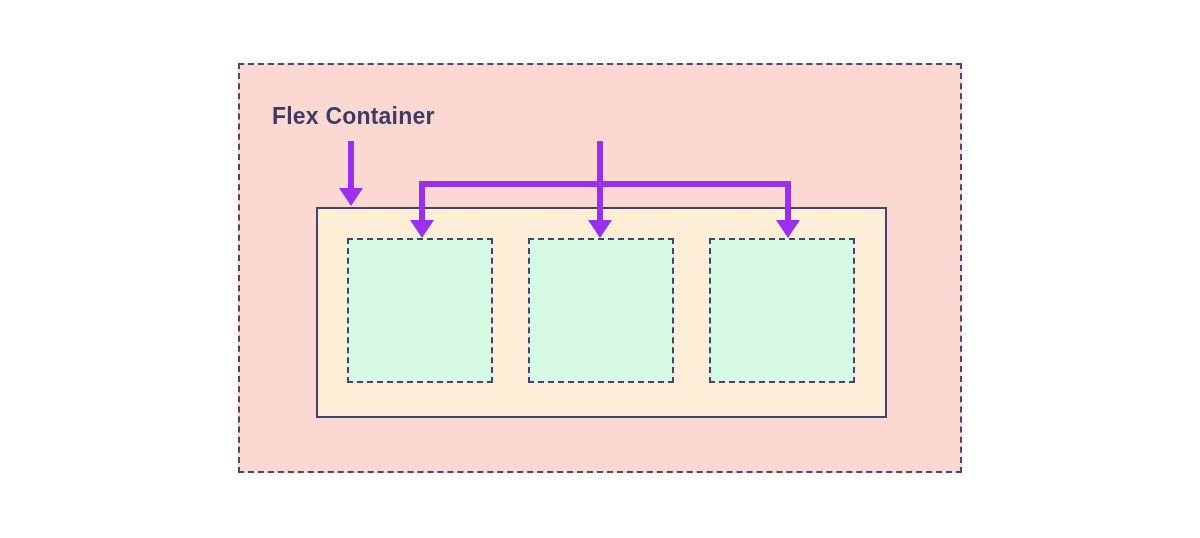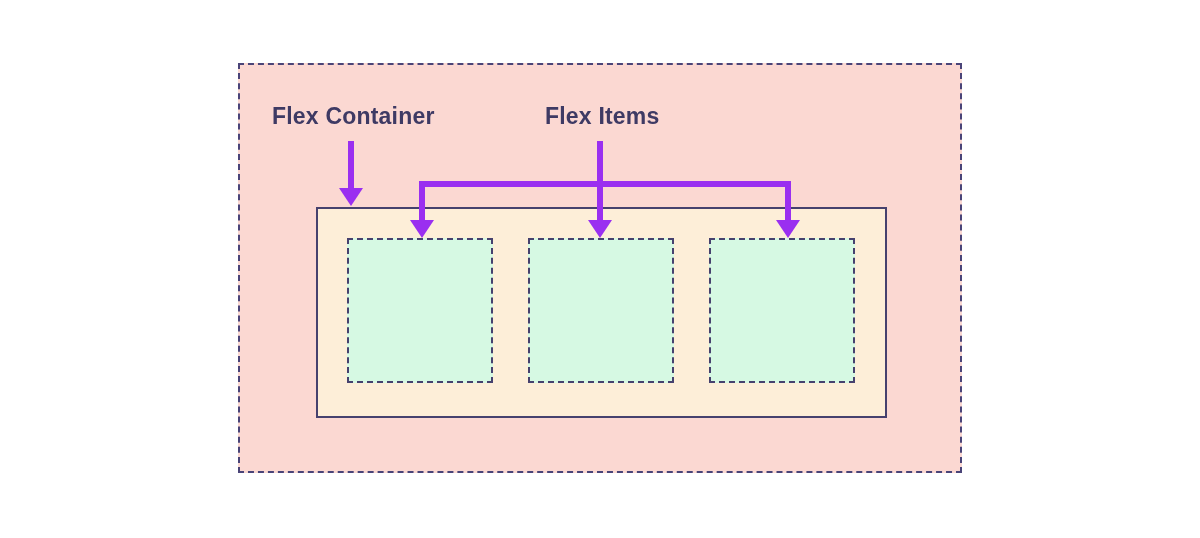--- a/index.html
+++ b/index.html
@@ -82,21 +82,20 @@
 </style>
 </head>
 <body>
 
 <div class="stage">
 
   <div class="outer-region"></div>
 
   <div class="label label-flex-container">Flex Container</div>
 
-  <div class="label label-flex-items">Flex Items</div>
 
   <div class="flex-container">
     <div class="flex-item"></div>
     <div class="flex-item"></div>
     <div class="flex-item"></div>
   </div>
 
   <svg class="arrow-overlay" viewBox="0 0 1200 538">
 
     <g>

